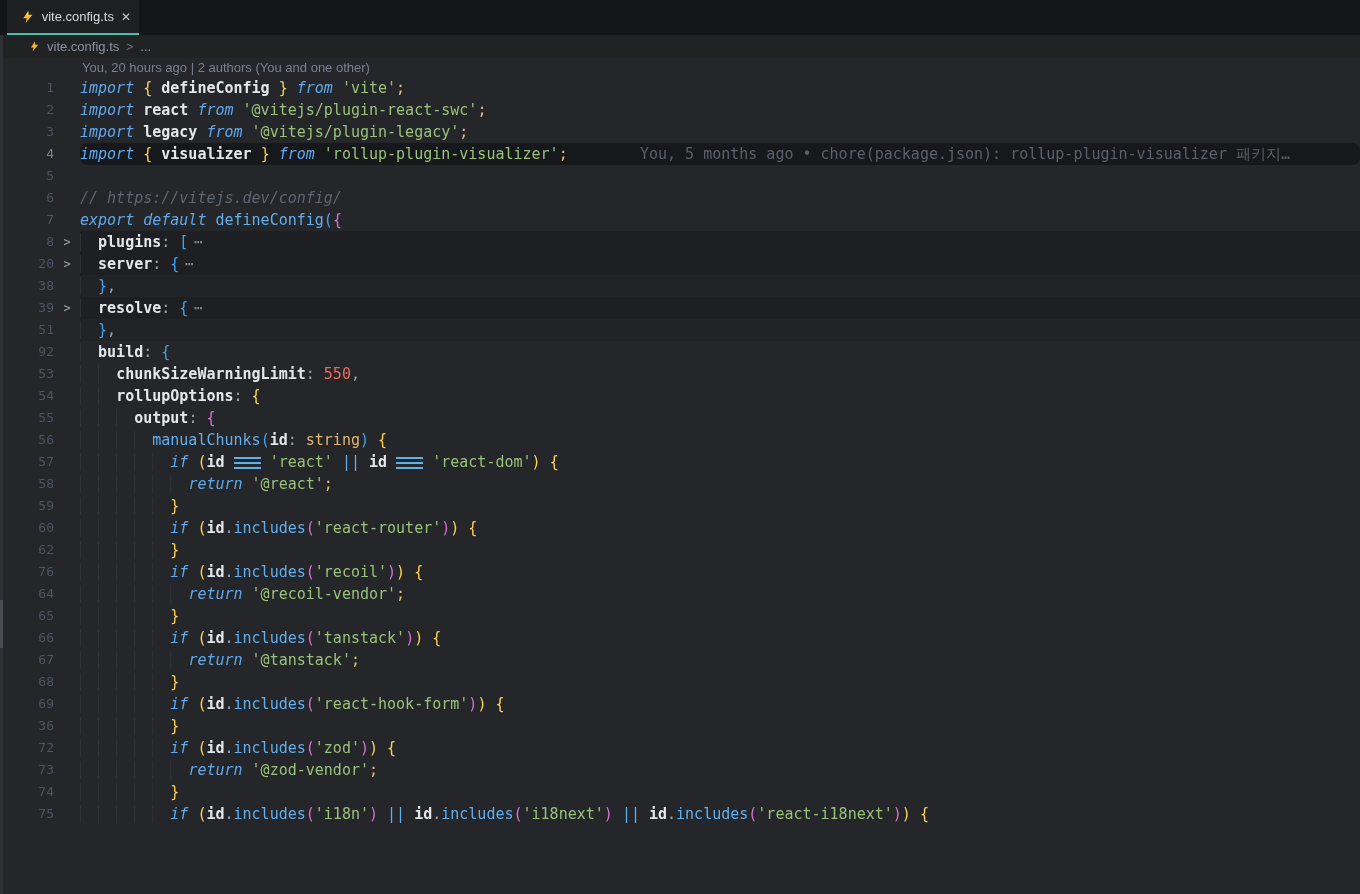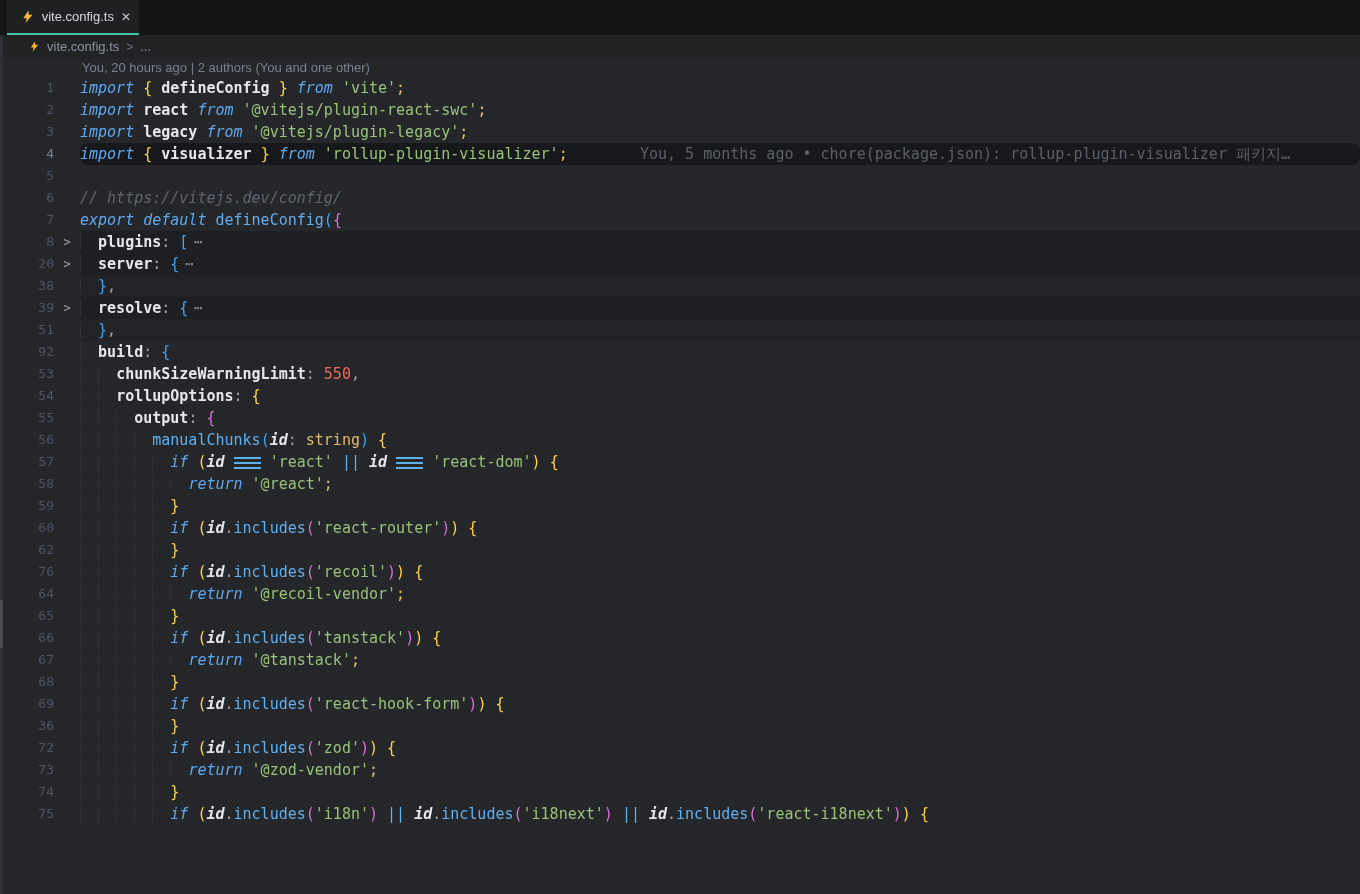--- a/index.html
+++ b/index.html
@@ -39,21 +39,21 @@
   .num.active{color:var(--gutact);}
   .chv{display:inline-block;width:26px;text-align:center;color:var(--chv);font-size:12px;cursor:pointer;}
   .cw{flex:1;white-space:pre;overflow:hidden;}
   .band-cur .cw{background:var(--bgcur);border-radius:8px;}
   .band-fh .cw{background:var(--bgfh);}
   .band-fc .cw{background:var(--bgfc);}
 
   .kw{color:var(--kw);font-style:italic;}
   .fn{color:var(--fn);}
   .vr{color:var(--vr);font-weight:bold;}
-  .pm{color:var(--pm);font-style:italic;font-weight:bold;}
+  .pm{color:var(--pm);font-weight:bold;}
   .st{color:var(--st);}
   .nm{color:var(--nm);}
   .ty{color:var(--ty);}
   .sm{color:var(--sm);}
   .pn{color:var(--pn);}
   .op{color:var(--op);}
   .cm{color:var(--cm);font-style:italic;}
   .cml{color:var(--cm);font-style:italic;}
   .b1{color:var(--b1);}
   .b2{color:var(--b2);}

